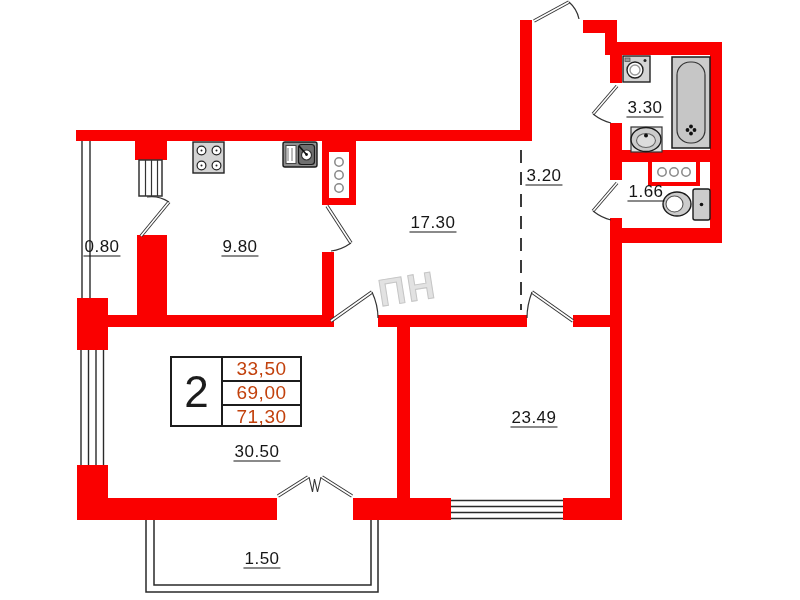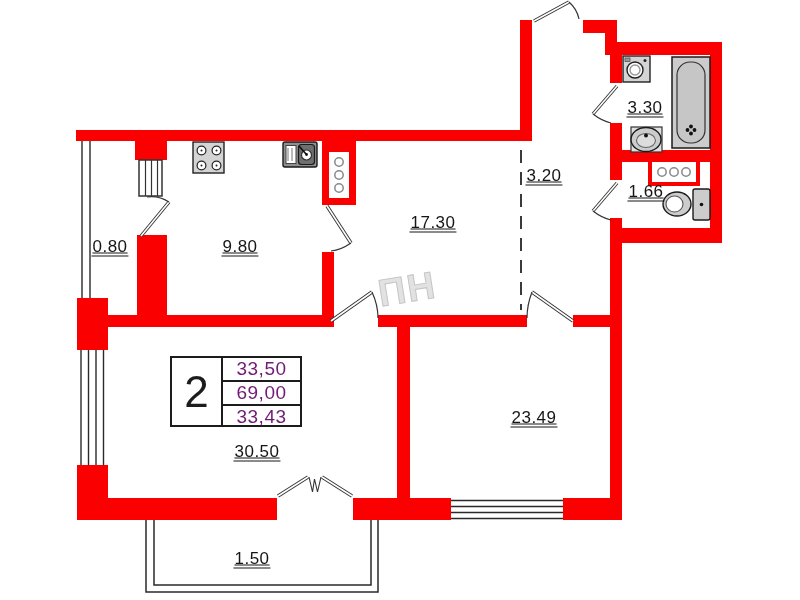--- a/index.html
+++ b/index.html
@@ -2,28 +2,28 @@
 <html style="--wall: #fa0000; --line: #2a2a2a;"><head>
 <meta charset="utf-8">
 <style>
   html,body{margin:0;padding:0;background:#fff;}
   #plan{position:relative;width:800px;height:600px;background:#ffffff;overflow:hidden;
         font-family:"Liberation Sans", sans-serif;}
   .wall{position:absolute;background:var(--wall,#fa0000);z-index:1;}
   #lines{position:absolute;left:0;top:0;z-index:3;}
   .room-label{position:absolute;z-index:4;transform:translate(-50%,-50%);
      font-size:17px;color:#161616;letter-spacing:.5px;white-space:nowrap;
-     border-bottom:1.4px solid #161616;padding:0 1px 1px 1px;line-height:1;text-decoration:underline;}
+     border-bottom:1.4px solid #161616;padding:0 1px 1px 1px;line-height:1;}
   #summary-table{position:absolute;left:170px;top:356px;width:132px;height:71px;
      background:#fff;border:2px solid #1c1c1c;box-sizing:border-box;display:flex;z-index:4;}
   #summary-left{width:51px;border-right:2px solid #1c1c1c;box-sizing:border-box;
      display:flex;align-items:center;justify-content:center;font-size:44px;color:#1c1c1c;}
   #summary-right{flex:1;display:flex;flex-direction:column;}
   .sum-row{flex:1;display:flex;align-items:center;justify-content:center;
-     font-size:19px;color:#701a75;border-bottom:2px solid #1c1c1c;box-sizing:border-box;letter-spacing:.5px;}
+     font-size:19px;color:#c2410c;border-bottom:2px solid #1c1c1c;box-sizing:border-box;letter-spacing:.5px;}
   .sum-row:last-child{border-bottom:none;}
   #watermark{position:absolute;left:378px;top:270px;z-index:2;font-size:38px;font-weight:bold;
      color:#e2e2e2;-webkit-text-stroke:1px #c6c6c6;transform:rotate(-9deg);
      letter-spacing:2px;mix-blend-mode:multiply;line-height:1;}
 </style>
 </head>
 <body>
 
 <div id="plan">
 
@@ -186,34 +186,34 @@
     </g>
 
     <g>
       <rect x="693" y="189" width="17" height="31" rx="2" fill="#cccccc" stroke="#1a1a1a" stroke-width="1.4"></rect>
       <circle cx="701.5" cy="204.5" r="1.8" fill="#111"></circle>
       <ellipse cx="677" cy="204" rx="14" ry="12" fill="#cccccc" stroke="#1a1a1a" stroke-width="1.4"></ellipse>
       <ellipse cx="674.5" cy="204" rx="8.5" ry="8" fill="#ffffff" stroke="#555" stroke-width="1.1"></ellipse>
     </g>
   </svg>
 
-  <span class="room-label" style="left:110px;top:247px">0.80</span>
+  <span class="room-label" style="left:102px;top:247px">0.80</span>
   <span class="room-label" style="left:240px;top:247px">9.80</span>
   <span class="room-label" style="left:433px;top:223px">17.30</span>
   <span class="room-label" style="left:544px;top:176px">3.20</span>
   <span class="room-label" style="left:645px;top:108px">3.30</span>
   <span class="room-label" style="left:646px;top:192px">1.66</span>
   <span class="room-label" style="left:534px;top:418px">23.49</span>
   <span class="room-label" style="left:257px;top:452px">30.50</span>
-  <span class="room-label" style="left:252px;top:559px">1.50</span>
+  <span class="room-label" style="left:262px;top:559px">1.50</span>
 
   <div id="summary-table">
     <div id="summary-left">2</div>
     <div id="summary-right">
       <div class="sum-row">33,50</div>
       <div class="sum-row">69,00</div>
-      <div class="sum-row">33,43</div>
+      <div class="sum-row">71,30</div>
     </div>
   </div>
 
   <div id="watermark">ПН</div>
 
 </div>
 
 </body></html>

